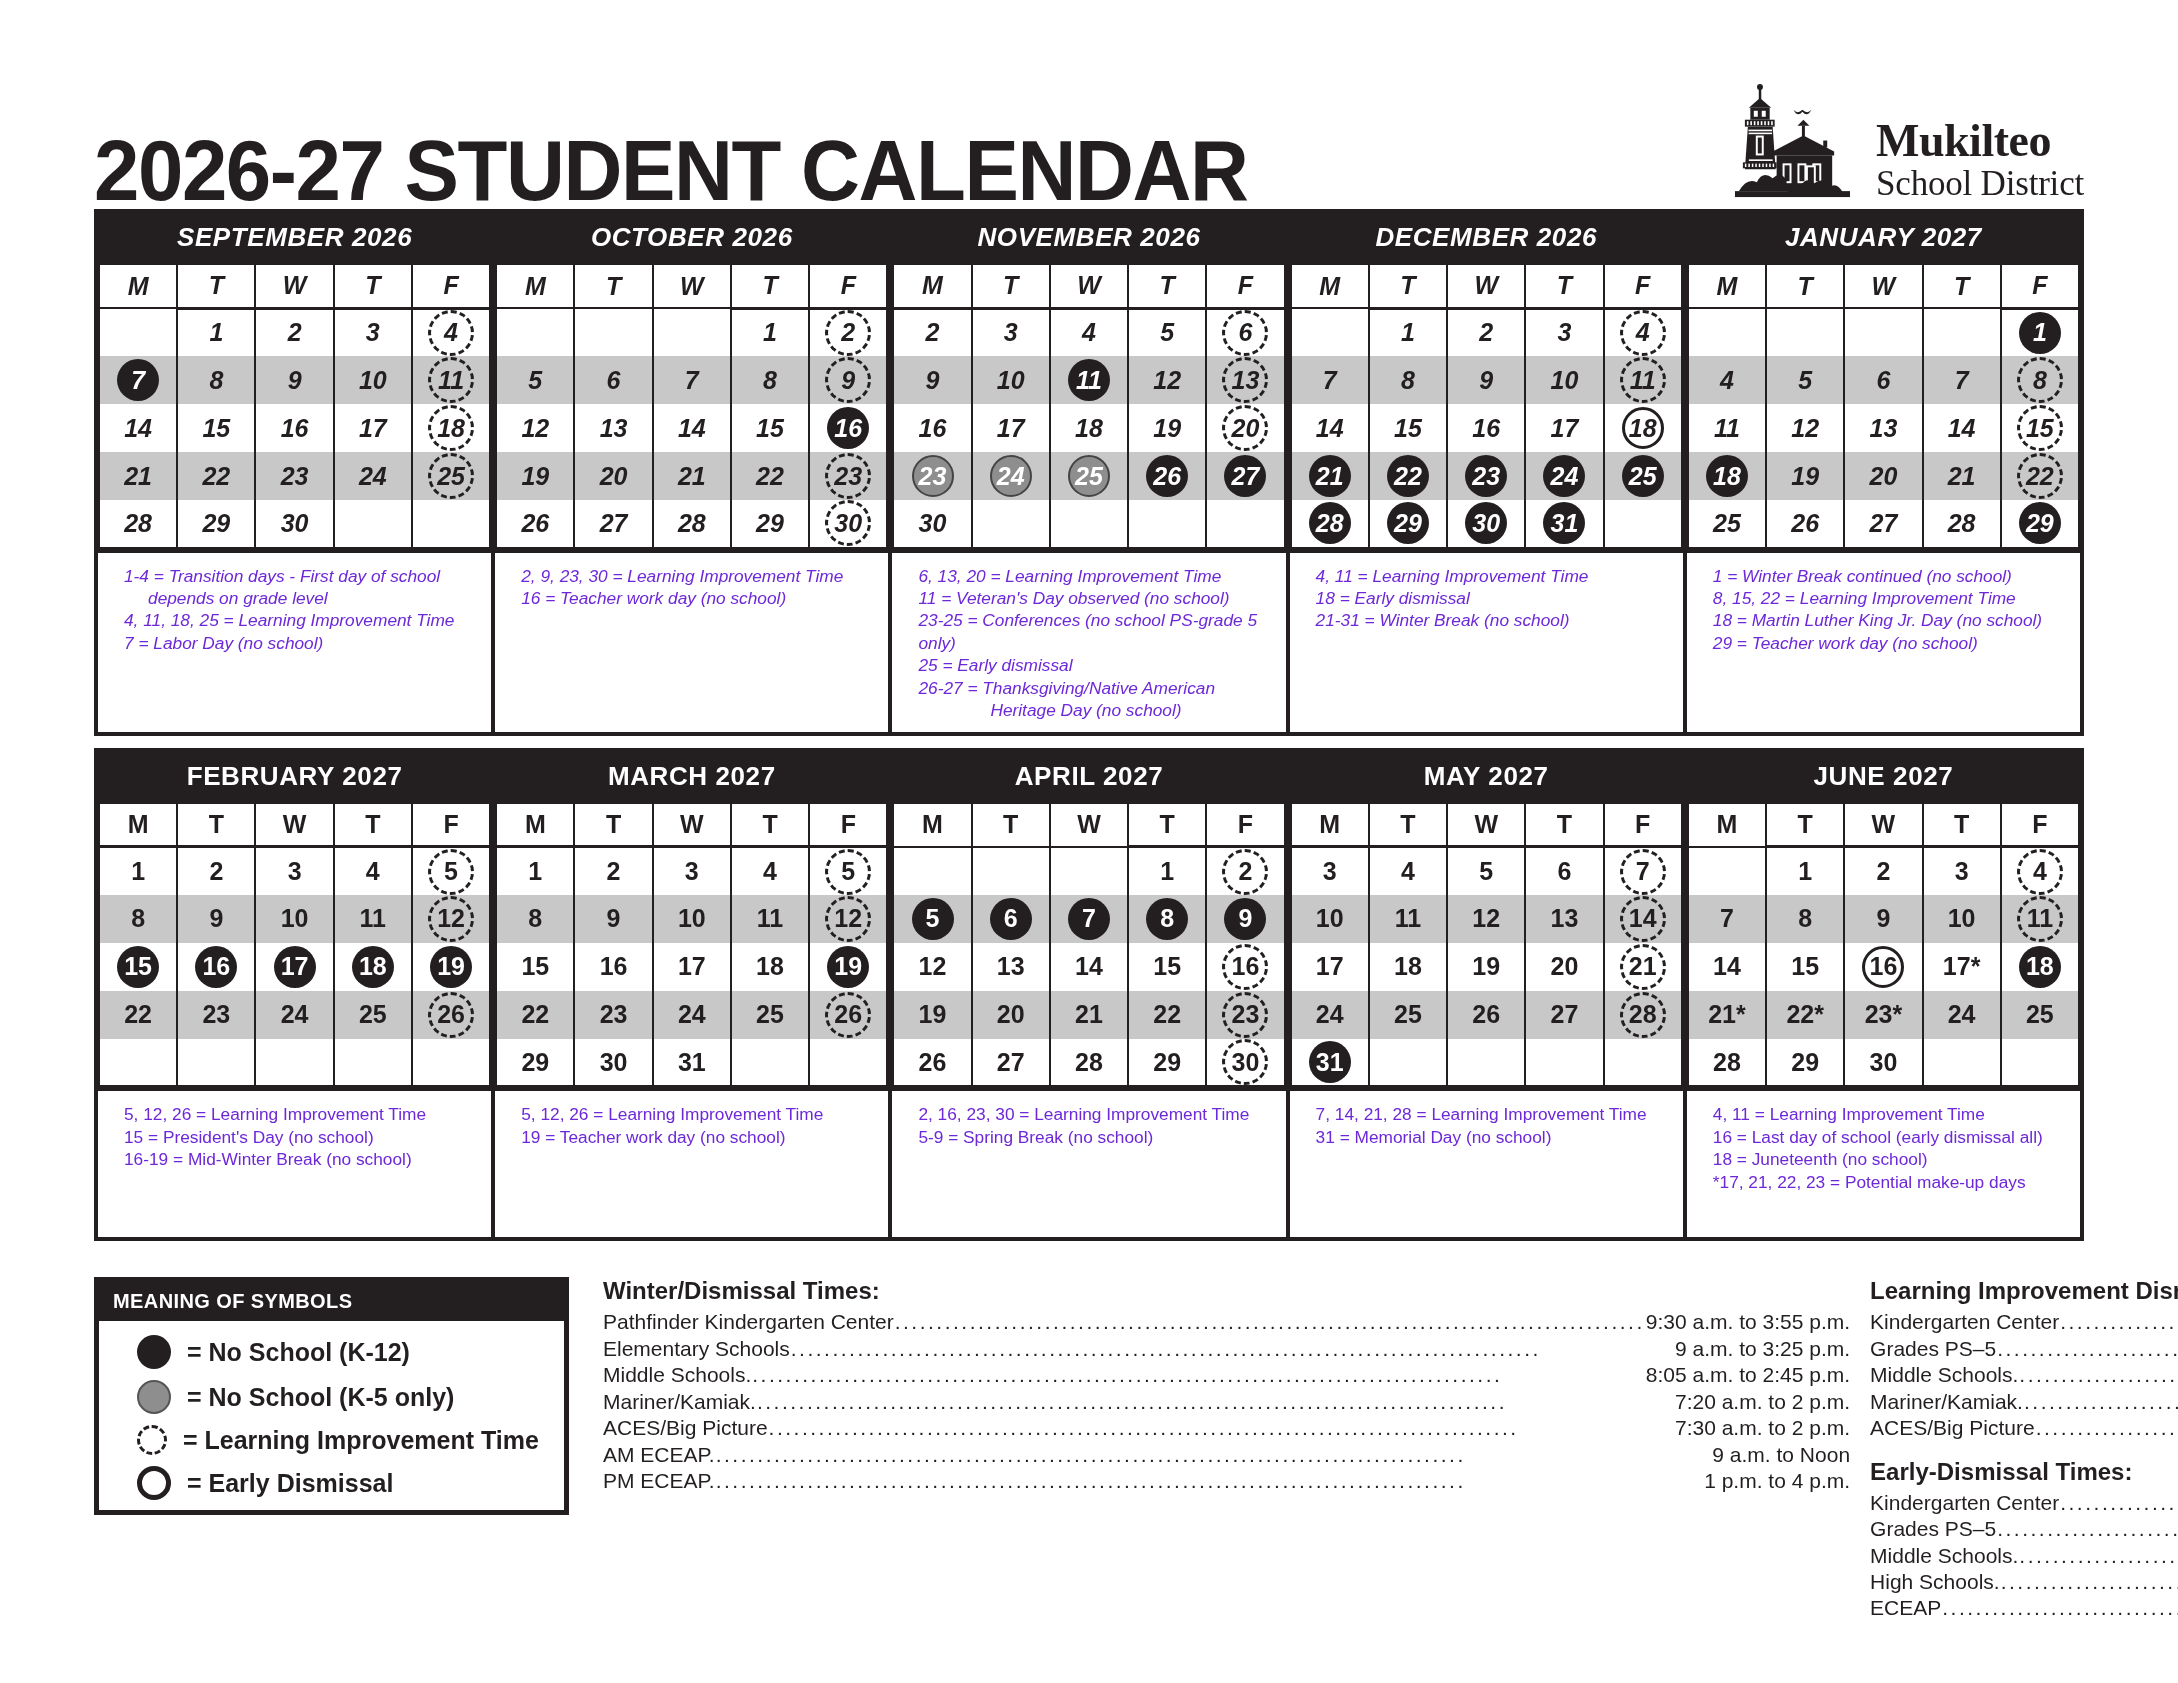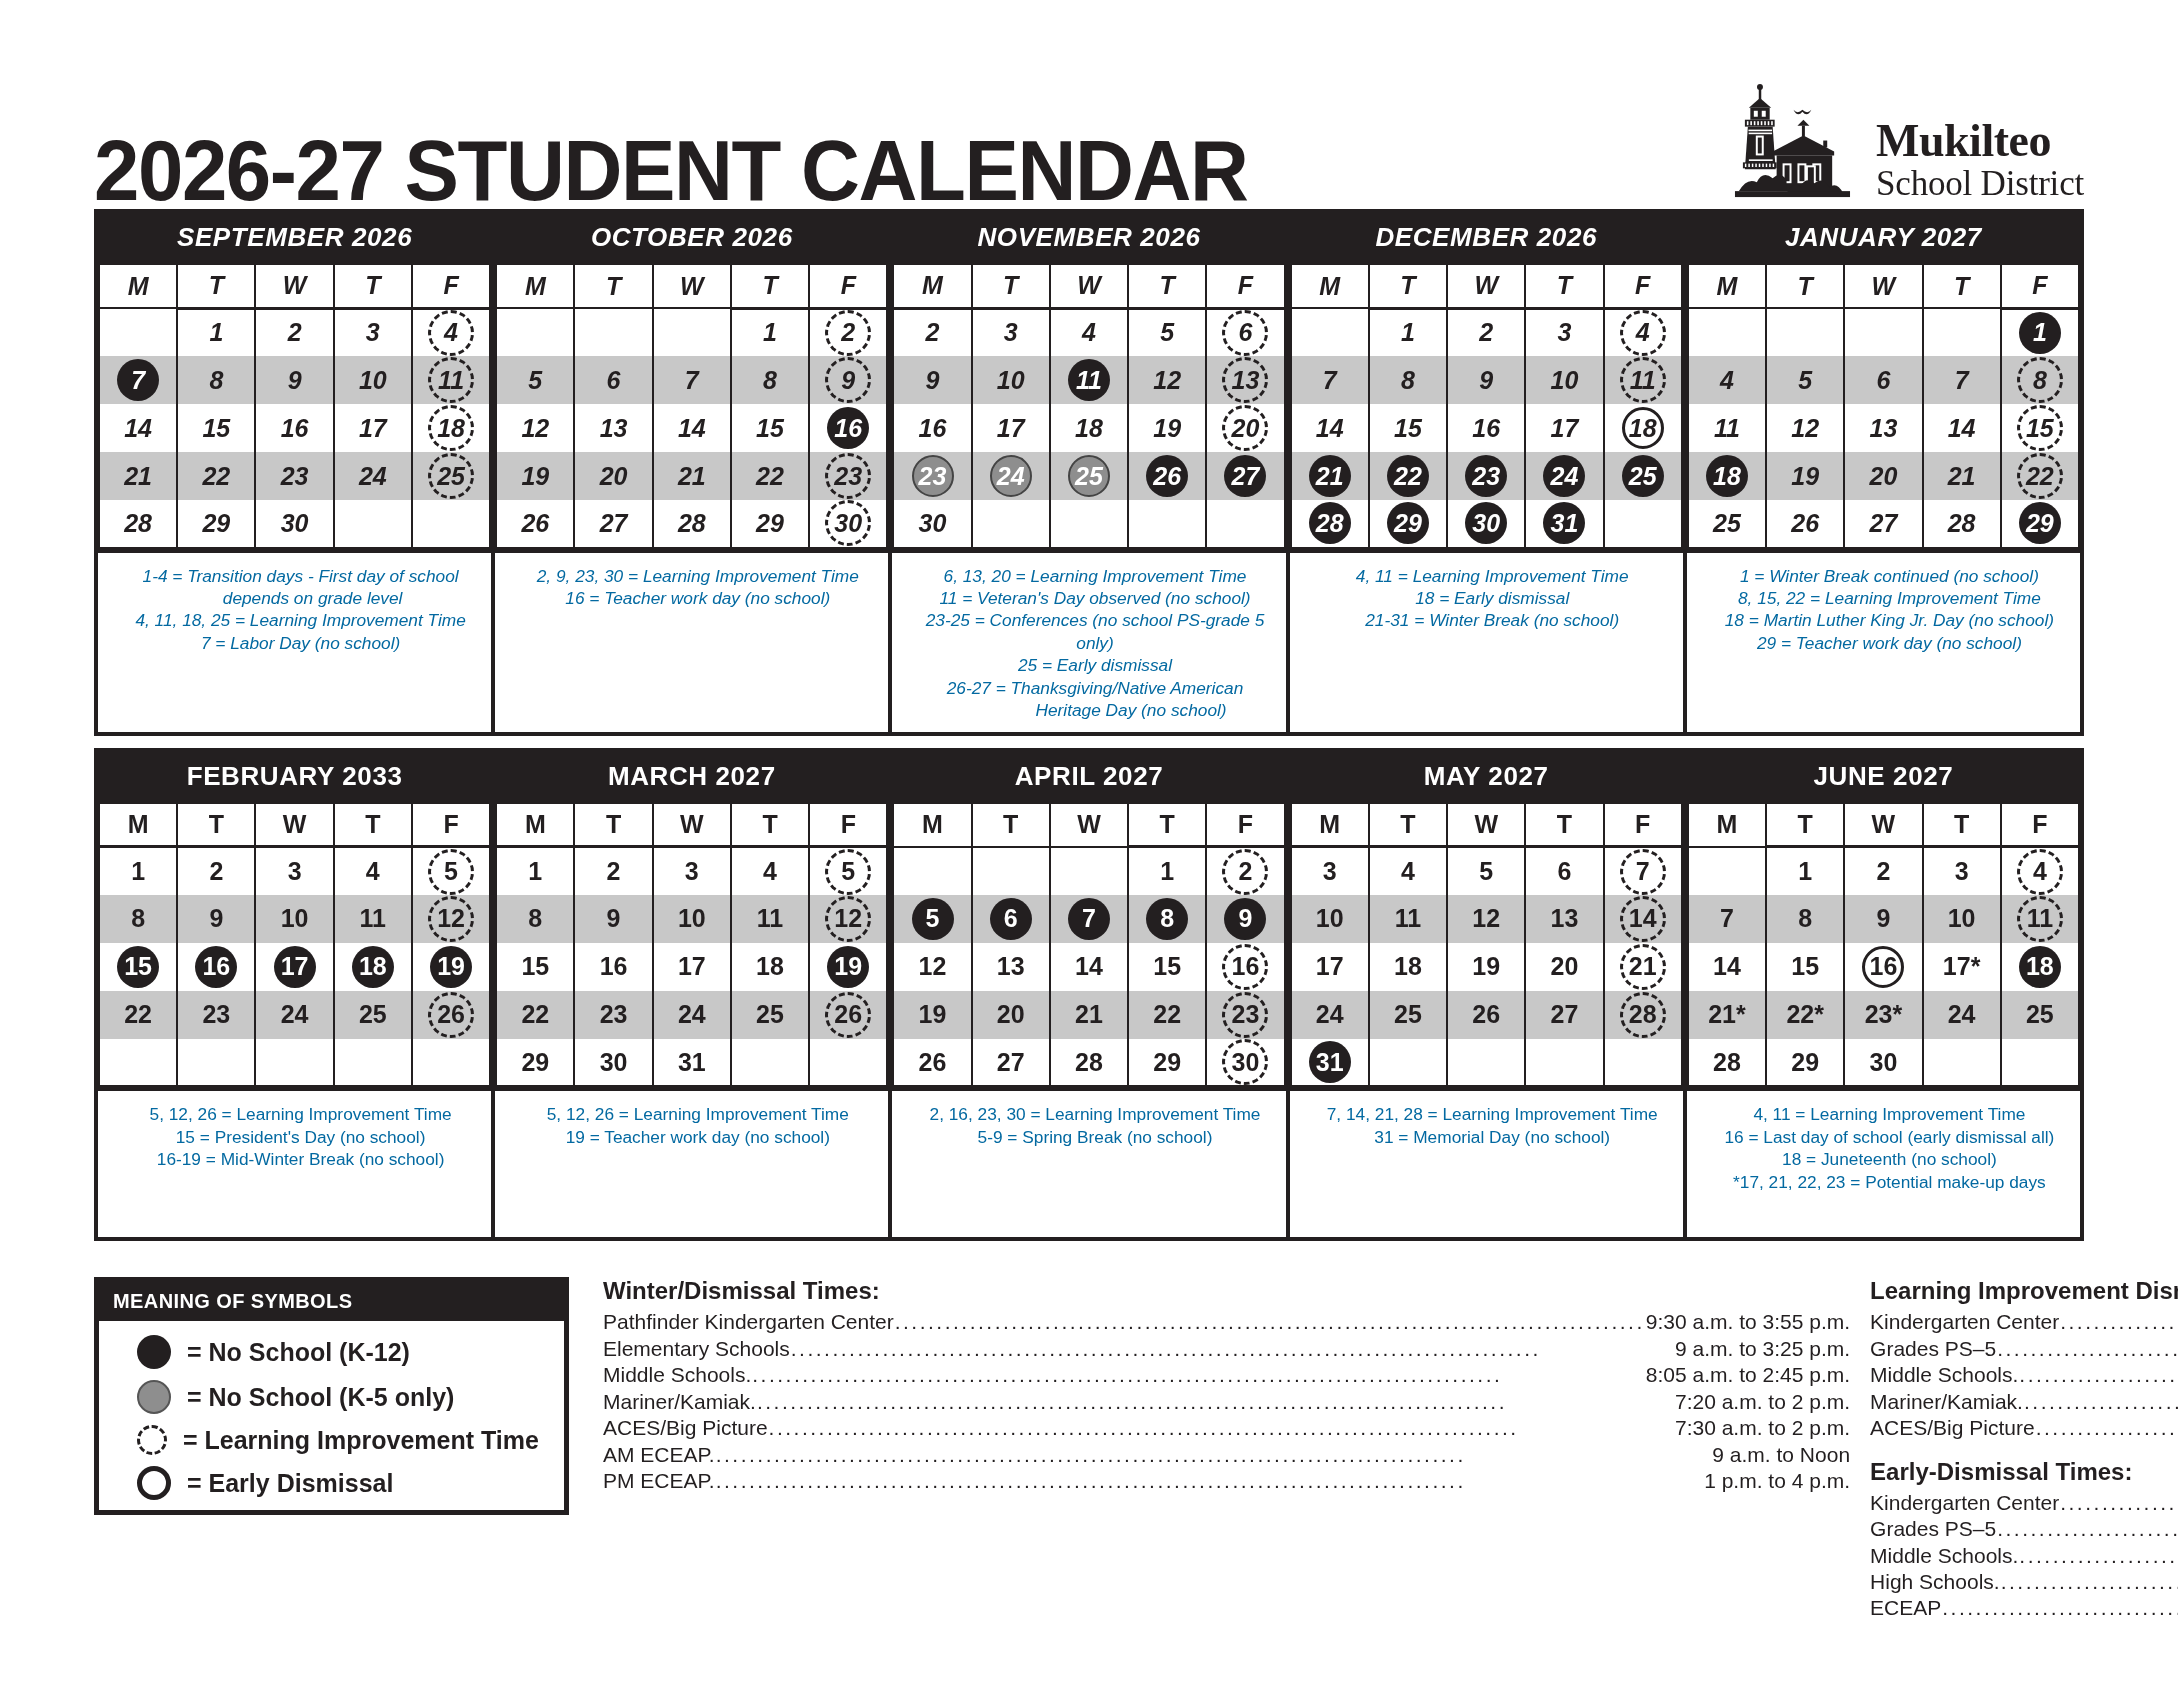--- a/index.html
+++ b/index.html
@@ -84,21 +84,21 @@
   .mark.lit {
     background: transparent; color:#231f20;
     border: 3px dashed #231f20; width: 46px; height: 46px;
   }
 
   
   .notes {
     flex: 1 1 auto; border-top: 3px solid #231f20;
     padding: 12px 14px 10px 26px;
     font-size: 17.3px; line-height: 1.30; font-weight: normal;
-    color: #0369a1; min-height: 149px; text-align: center;
+    color: #6d28d9; min-height: 149px;
   }
   .notes div { white-space: pre-wrap; }
 
   
   .footer { display:flex; padding: 36px 94px 0 94px; gap: 0; }
 
   .legend-box { width: 475px; border: 5px solid #231f20; flex: 0 0 475px; height: 238px;}
   .legend-head {
     background:#231f20; color:#fff; font-size: 20px; font-weight:bold;
     letter-spacing: 0.4px; padding: 8px 0 8px 14px;
@@ -488,21 +488,21 @@
           <div class="notes">
             <div>1 = Winter Break continued (no school)
 8, 15, 22 = Learning Improvement Time
 18 = Martin Luther King Jr. Day (no school)
 29 = Teacher work day (no school)</div>
           </div>
         </div>
       </div>
     <div class="halfrow" id="row-bottom">
         <div class="month">
-          <div class="month-title">FEBRUARY 2033</div>
+          <div class="month-title">FEBRUARY 2027</div>
           <table class="grid">
             <thead>
               <tr>
                 <th>M</th>
                 <th>T</th>
                 <th>W</th>
                 <th>T</th>
                 <th>F</th>
               </tr>
             </thead>

